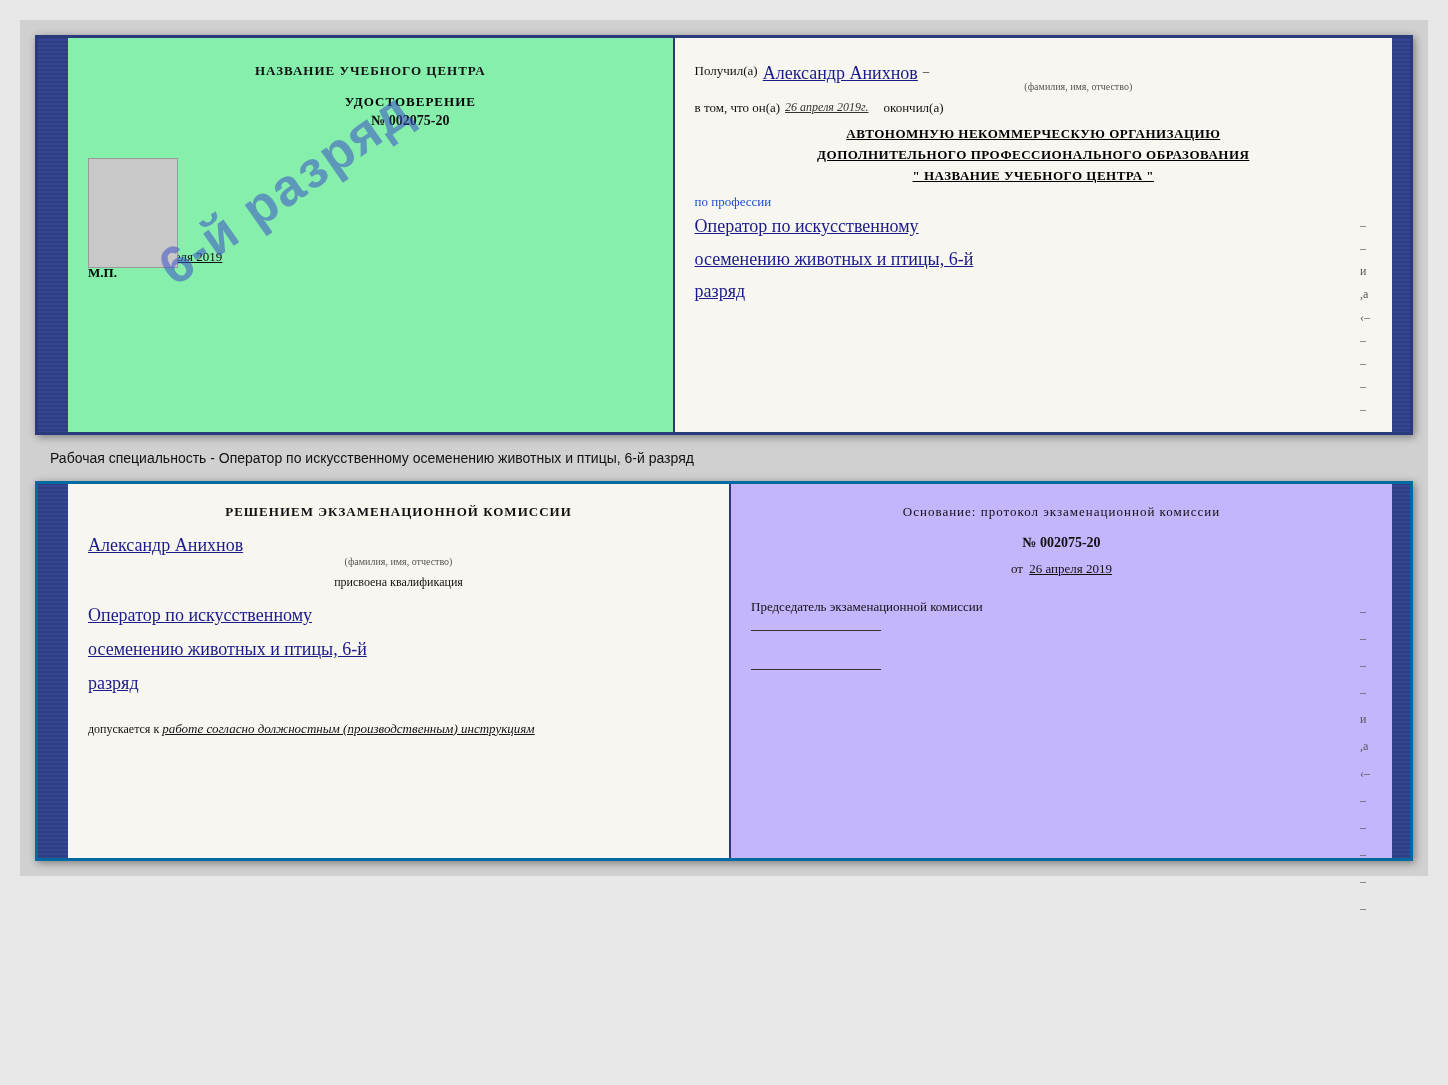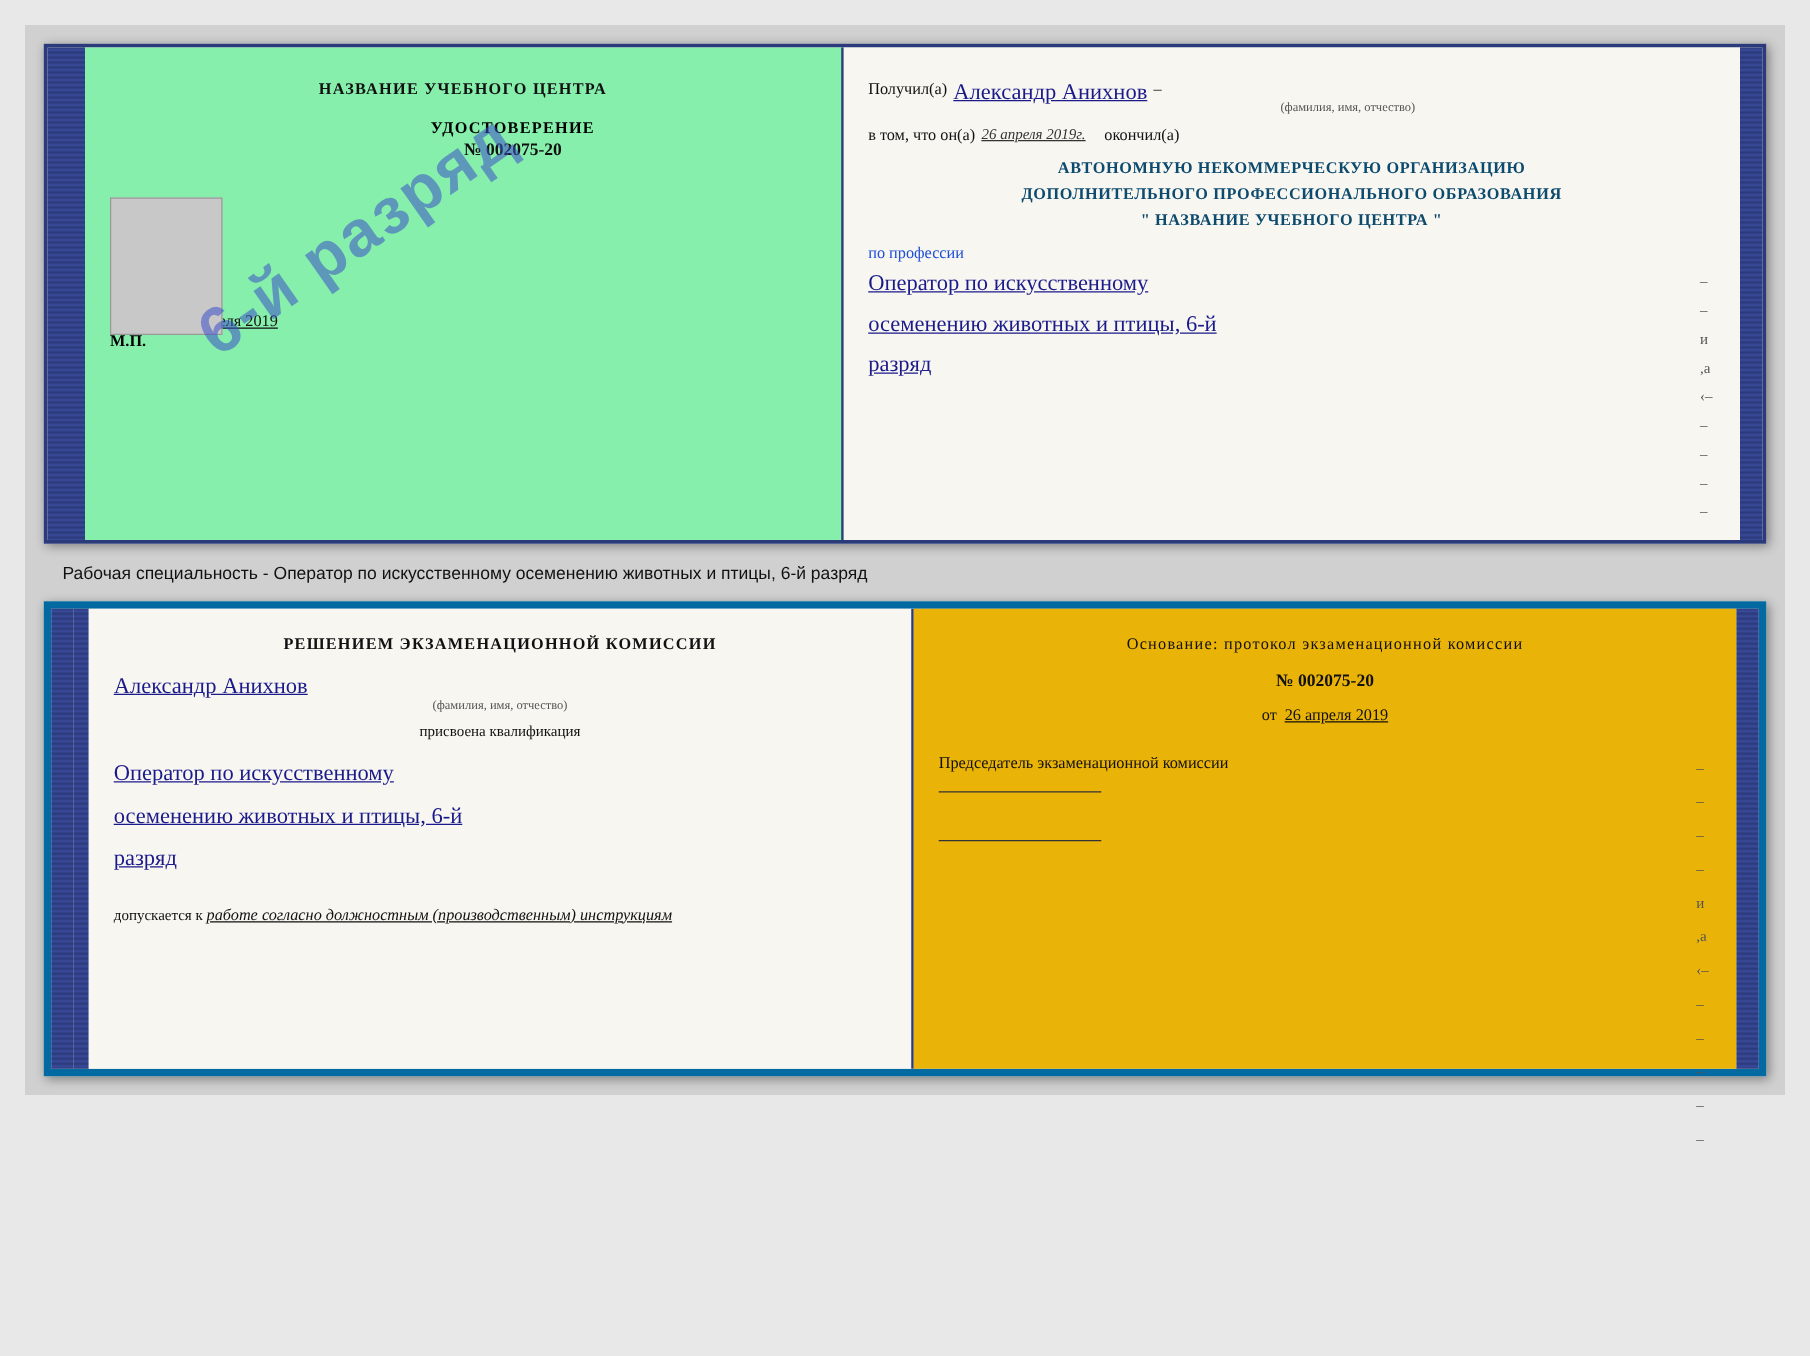--- a/index.html
+++ b/index.html
@@ -172,21 +172,22 @@
     }
 
     .org-block {
       text-align: center;
       font-size: 13px;
       letter-spacing: 0.5px;
       text-transform: uppercase;
       font-weight: bold;
       line-height: 1.6;
       margin: 8px 0;
-      color: #0c4a6e;
+      color: #000000;
+      text-decoration: underline;
     }
 
     .profession-label {
       font-size: 13px;
       color: #1d4ed8;
       margin-top: 8px;
     }
 
     .handwritten-profession {
       font-family: 'Segoe Script', 'Brush Script MT', cursive;
@@ -212,36 +213,36 @@
       font-size: 14px;
       color: #111;
       padding: 5px 15px;
       font-family: Arial, sans-serif;
     }
 
     
     .certificate-book-bottom {
       display: flex;
       background: #f5f3ee;
-      border: 6px solid #0369a1;
+      border: 3px solid #0369a1;
       box-shadow: 2px 2px 8px rgba(0,0,0,0.4);
       min-height: 380px;
     }
 
     .bottom-left {
       flex: 1;
       padding: 20px 20px 20px 20px;
       border-right: 2px solid #2a3a7a;
       background: #f8f6f1;
     }
 
     .bottom-right {
       flex: 1;
       padding: 20px 20px 36px 20px;
-      background: #eab308;
+      background: #c4b5fd;
       position: relative;
     }
 
     .bottom-right-spine {
       width: 18px;
       background: repeating-linear-gradient(
         to bottom,
         #2a3a7a 0px, #3a4a9a 2px, #2a3a7a 4px
       );
       flex-shrink: 0;

